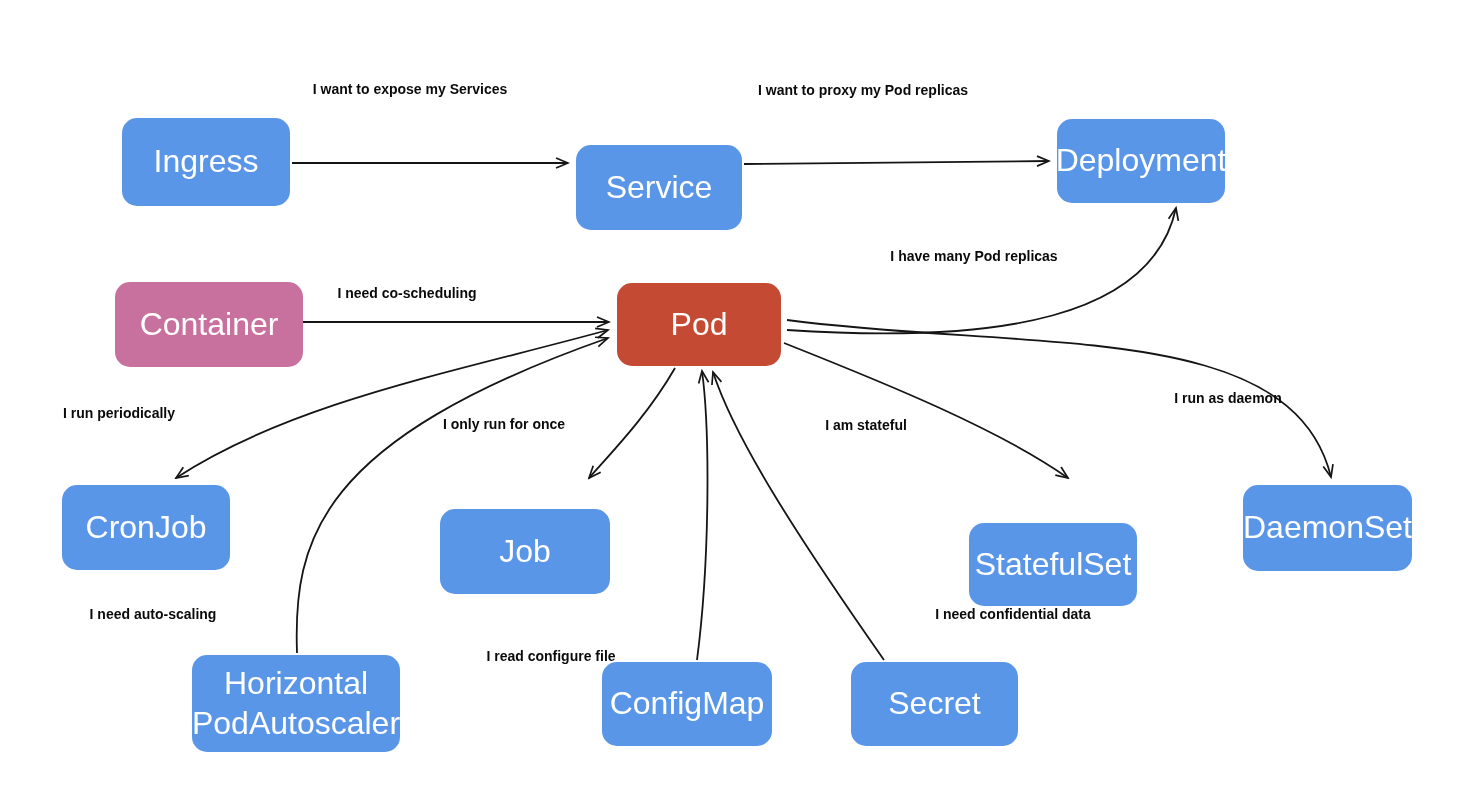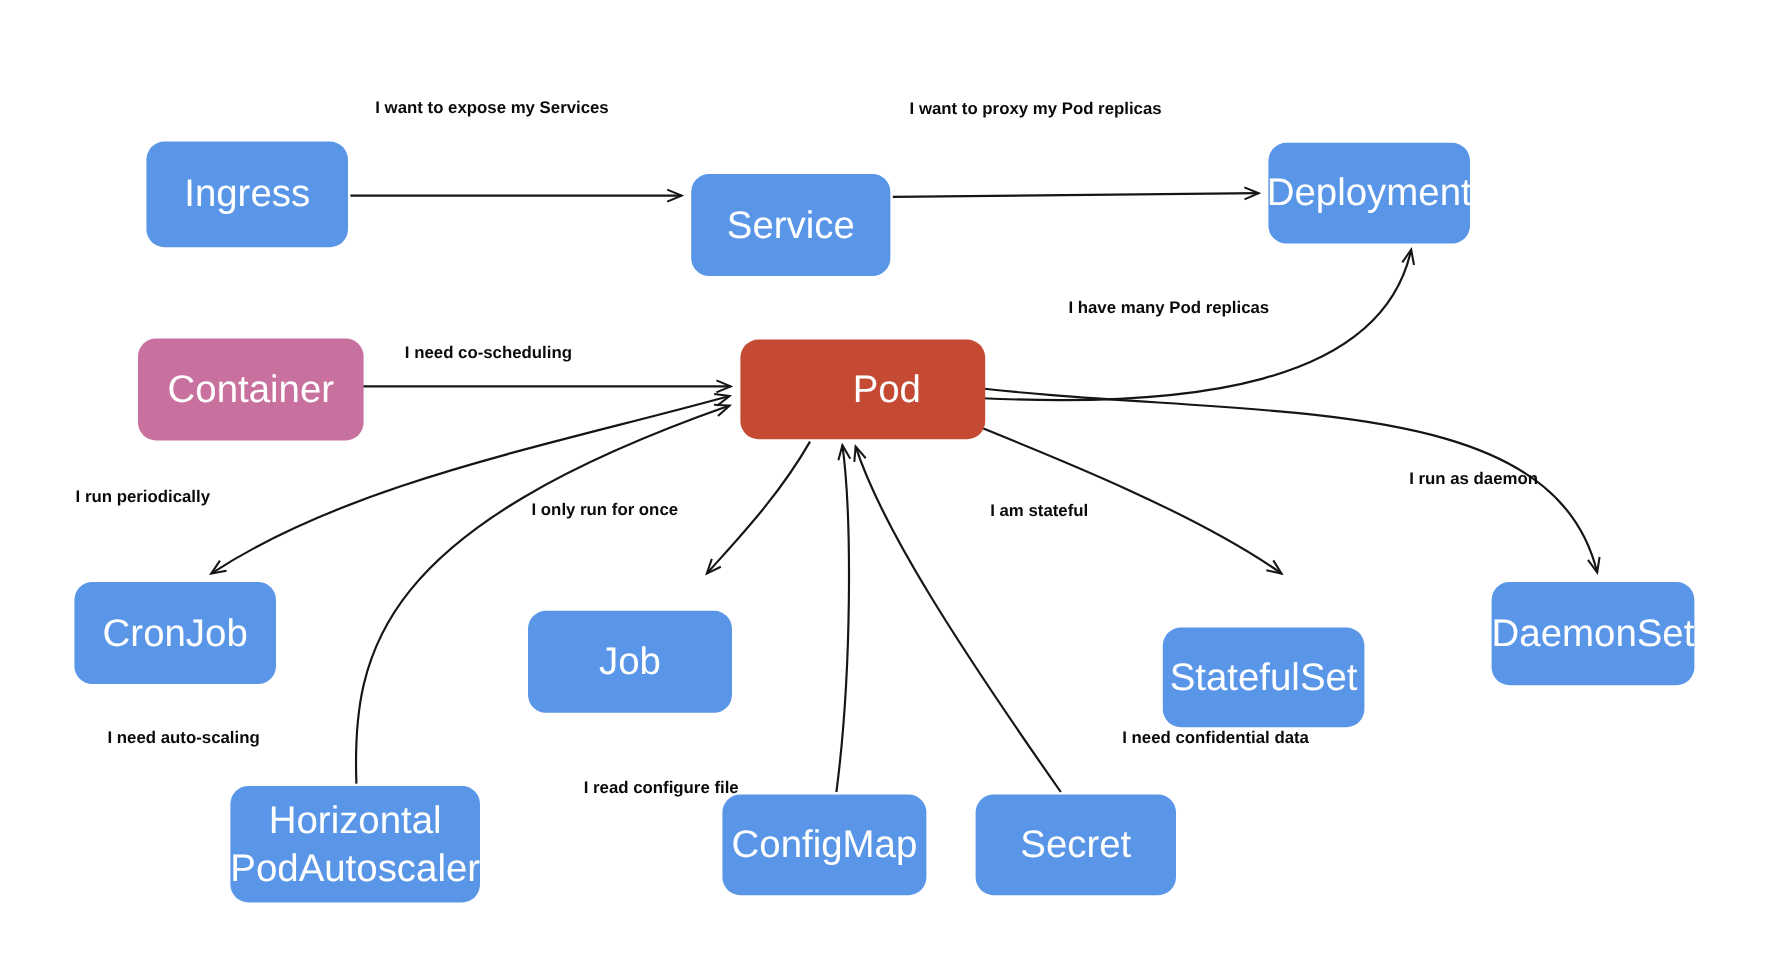--- a/index.html
+++ b/index.html
@@ -50,28 +50,28 @@
     font-size: 14px;
     font-weight: 700;
     white-space: nowrap;
   }
 
   
   #n-ingress     { left:122px;  top:118px; width:168px; height:88px; }
   #n-service     { left:576px;  top:121px; width:166px; height:85px;margin-top:24px; }
   #n-deployment  { left:1057px; top:119px; width:168px; height:84px; }
   #n-container   { left:115px;  top:282px; width:188px; height:85px; }
-  #n-pod         { left:617px;  top:283px; width:164px; height:83px;padding-left:40px; }
+  #n-pod         { left:617px;  top:283px; width:164px; height:83px; }
   #n-cronjob     { left:62px;   top:485px; width:168px; height:85px; }
   #n-job         { left:440px;  top:485px; width:170px; height:85px;margin-top:24px; }
   #n-statefulset { left:969px;  top:487px; width:168px; height:83px;margin-top:36px; }
   #n-daemonset   { left:1243px; top:485px; width:169px; height:86px; }
   #n-hpa         { left:192px;  top:655px; width:208px; height:97px; }
   #n-configmap   { left:602px;  top:662px; width:170px; height:84px; }
-  #n-secret      { left:813px;  top:662px; width:167px; height:84px; }
+  #n-secret      { left:851px;  top:662px; width:167px; height:84px; }
 
   
   #l-expose       { left:410px;  top:81px; }
   #l-proxy        { left:863px;  top:82px; }
   #l-coscheduling { left:407px;  top:285px; }
   #l-replicas     { left:974px;  top:248px; }
   #l-periodically { left:119px;  top:405px; }
   #l-autoscaling  { left:153px;  top:606px; }
   #l-once         { left:504px;  top:416px; }
   #l-configure    { left:551px;  top:606px;margin-top:42px; }

